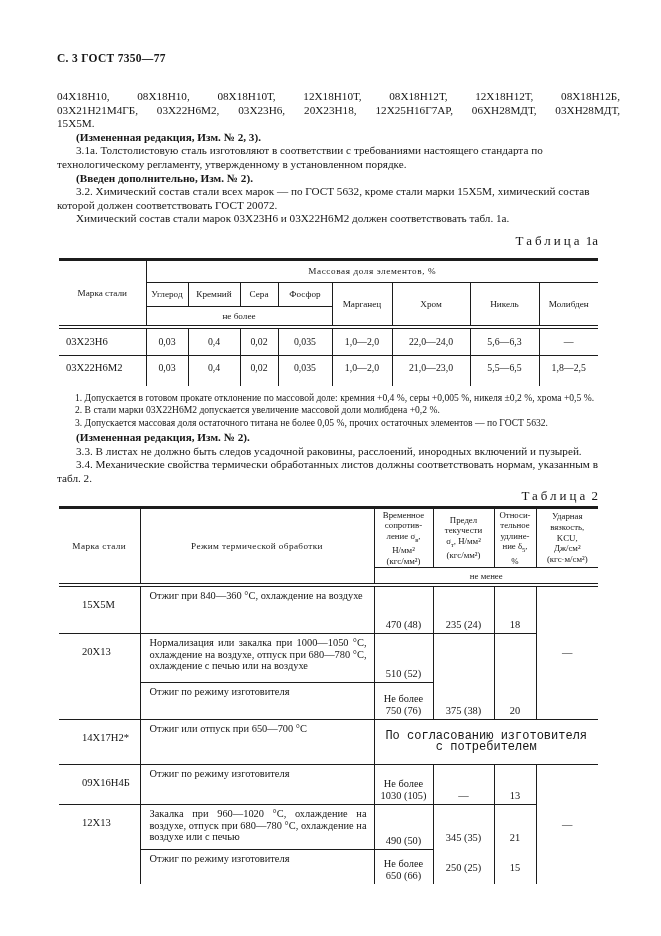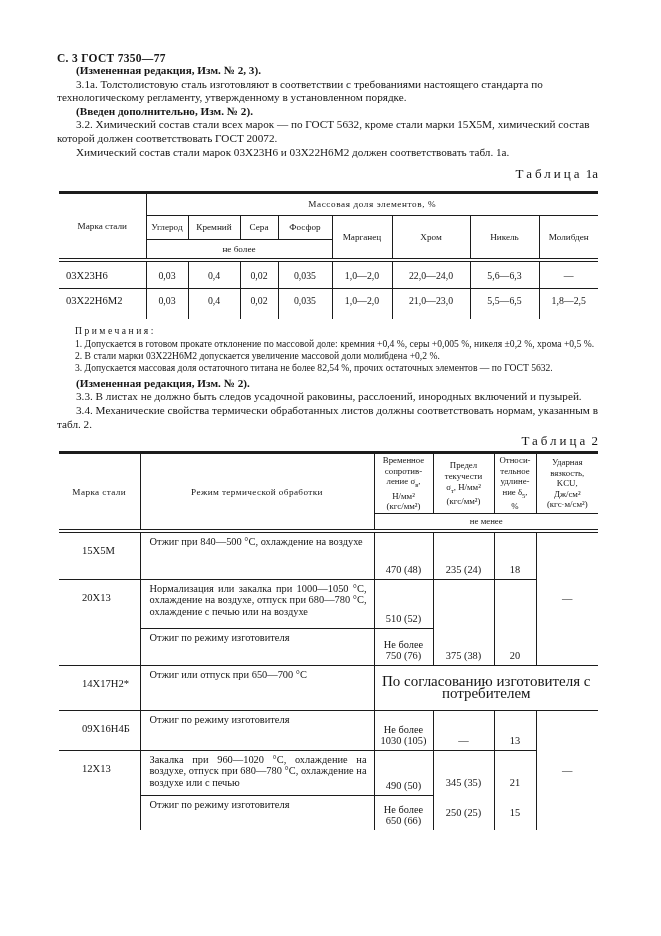--- a/index.html
+++ b/index.html
@@ -44,34 +44,39 @@
   .t2 .hl{font-size:8.8px;line-height:10.6px;text-align:center;}
   .t2 sub{font-size:6.5px;}
   .t2 .hmark,.t2 .hregime{font-size:9.2px;letter-spacing:.4px;}
   .t2 .hvals{height:56px;}
   .t2 .hmin{height:13px;font-size:8.8px;}
   .t2 td{font-size:10.4px;line-height:11.6px;}
   .t2 td.mark{vertical-align:top;text-align:left;padding:12px 2px 0 23px;font-size:10.6px;}
   .t2 td.regime{vertical-align:top;text-align:justify;padding:3px 7px 2px 9px;}
   .t2 td.val{vertical-align:bottom;text-align:center;padding:0 2px 3px;}
   .t2 td.dashcell{vertical-align:middle;text-align:center;}
-  .t2 td.agree{vertical-align:middle;text-align:center;padding:1px 5px;font-size:15px;}
+  .t2 td.agree{vertical-align:middle;text-align:center;padding:1px 5px;font-size:12px;font-family:Liberation Mono, monospace;}
   .t2 td.stackcell{vertical-align:top;padding:0;}
   .stack-a{height:38px;display:flex;align-items:flex-end;justify-content:center;padding-bottom:2px;}
   .stack-b{height:28px;display:flex;align-items:flex-end;justify-content:center;padding-bottom:4px;}
   .h35 td{height:34px;} .h44 td{height:43px;} .h32 td{height:31px;}
   .h33 td{height:32px;} .h28 td{height:27px;} .h40 td{height:39px;} .h30 td{height:29px;}
 </style>
 </head>
 <body>
 
 <div class="page">
 
   <div class="doc-header">С. 3 ГОСТ 7350—77</div>
 
+  <div class="grades">
+    <p class="jline">04Х18Н10, 08Х18Н10, 08Х18Н10Т, 12Х18Н10Т, 08Х18Н12Т, 12Х18Н12Т, 08Х18Н12Б,</p>
+    <p class="jline">03Х21Н21М4ГБ, 03Х22Н6М2, 03Х23Н6, 20Х23Н18, 12Х25Н16Г7АР, 06ХН28МДТ, 03ХН28МДТ,</p>
+    <p>15Х5М.</p>
+  </div>
 
   <p class="indent bold">(Измененная редакция, Изм. № 2, 3).</p>
   <p class="indent">3.1а. Толстолистовую сталь изготовляют в соответствии с требованиями настоящего стандарта по технологическому регламенту, утвержденному в установленном порядке.</p>
   <p class="indent bold">(Введен дополнительно, Изм. № 2).</p>
   <p class="indent">3.2. Химический состав стали всех марок — по ГОСТ 5632, кроме стали марки 15Х5М, химический состав которой должен соответствовать ГОСТ 20072.</p>
   <p class="indent">Химический состав стали марок 03Х23Н6 и 03Х22Н6М2 должен соответствовать табл. 1а.</p>
 
   <div class="tbl-label lbl1">
     <span class="spaced">Таблица</span>
     <span>1а</span>
@@ -137,24 +142,23 @@
           <td class="bl"></td>
       <td class="bl"></td>
           <td class="bl"></td>
           <td class="bl"></td>
           <td class="bl"></td>
     </tr>
   </tbody>
     </table>
 
   <div class="notes">
-    <p class="nhead">Примечания:</p>
     <p>1. Допускается в готовом прокате отклонение по массовой доле: кремния +0,4 %, серы +0,005 %, никеля ±0,2 %, хрома +0,5 %.</p>
     <p>2. В стали марки 03Х22Н6М2 допускается увеличение массовой доли молибдена +0,2 %.</p>
-    <p>3. Допускается массовая доля остаточного титана не более 82,54 %, прочих остаточных элементов — по ГОСТ 5632.</p>
+    <p>3. Допускается массовая доля остаточного титана не более 0,05 %, прочих остаточных элементов — по ГОСТ 5632.</p>
   </div>
   <p class="indent bold chg2">(Измененная редакция, Изм. № 2).</p>
 
   <p class="indent">3.3. В листах не должно быть следов усадочной раковины, расслоений, инородных включений и пузырей.</p>
   <p class="indent">3.4. Механические свойства термически обработанных листов должны соответствовать нормам, указанным в табл. 2.</p>
 
   <div class="tbl-label lbl2">
     <span class="spaced">Таблица</span>
     <span>2</span>
   </div>
@@ -199,21 +203,21 @@
         <div class="hl">Дж/см²</div>
         <div class="hl">(кгс·м/см²)</div>
       </th>
     </tr>
     <tr>
       <th colspan="4" class="bl bdbl hmin">не менее</th>
     </tr>
 
     <tr class="h35">
       <td class="bb mark">15Х5М</td>
-      <td class="bl bb regime">Отжиг при 840—500 °С, охлаждение на воздухе</td>
+      <td class="bl bb regime">Отжиг при 840—360 °С, охлаждение на воздухе</td>
       <td class="bl bb val">470 (48)</td>
       <td class="bl bb val">235 (24)</td>
       <td class="bl bb val">18</td>
       <td rowspan="3" class="bl bb dashcell">—</td>
     </tr>
     <tr class="h44">
       <td rowspan="2" class="bb mark">20Х13</td>
       <td class="bl bb regime">Нормализация или закалка при 1000—1050 °С, охлаждение на воздухе, отпуск при 680—780 °С, охлаждение с печью или на воздухе</td>
       <td class="bl bb val">510 (52)</td>
       <td rowspan="2" class="bl bb val">375 (38)</td>

